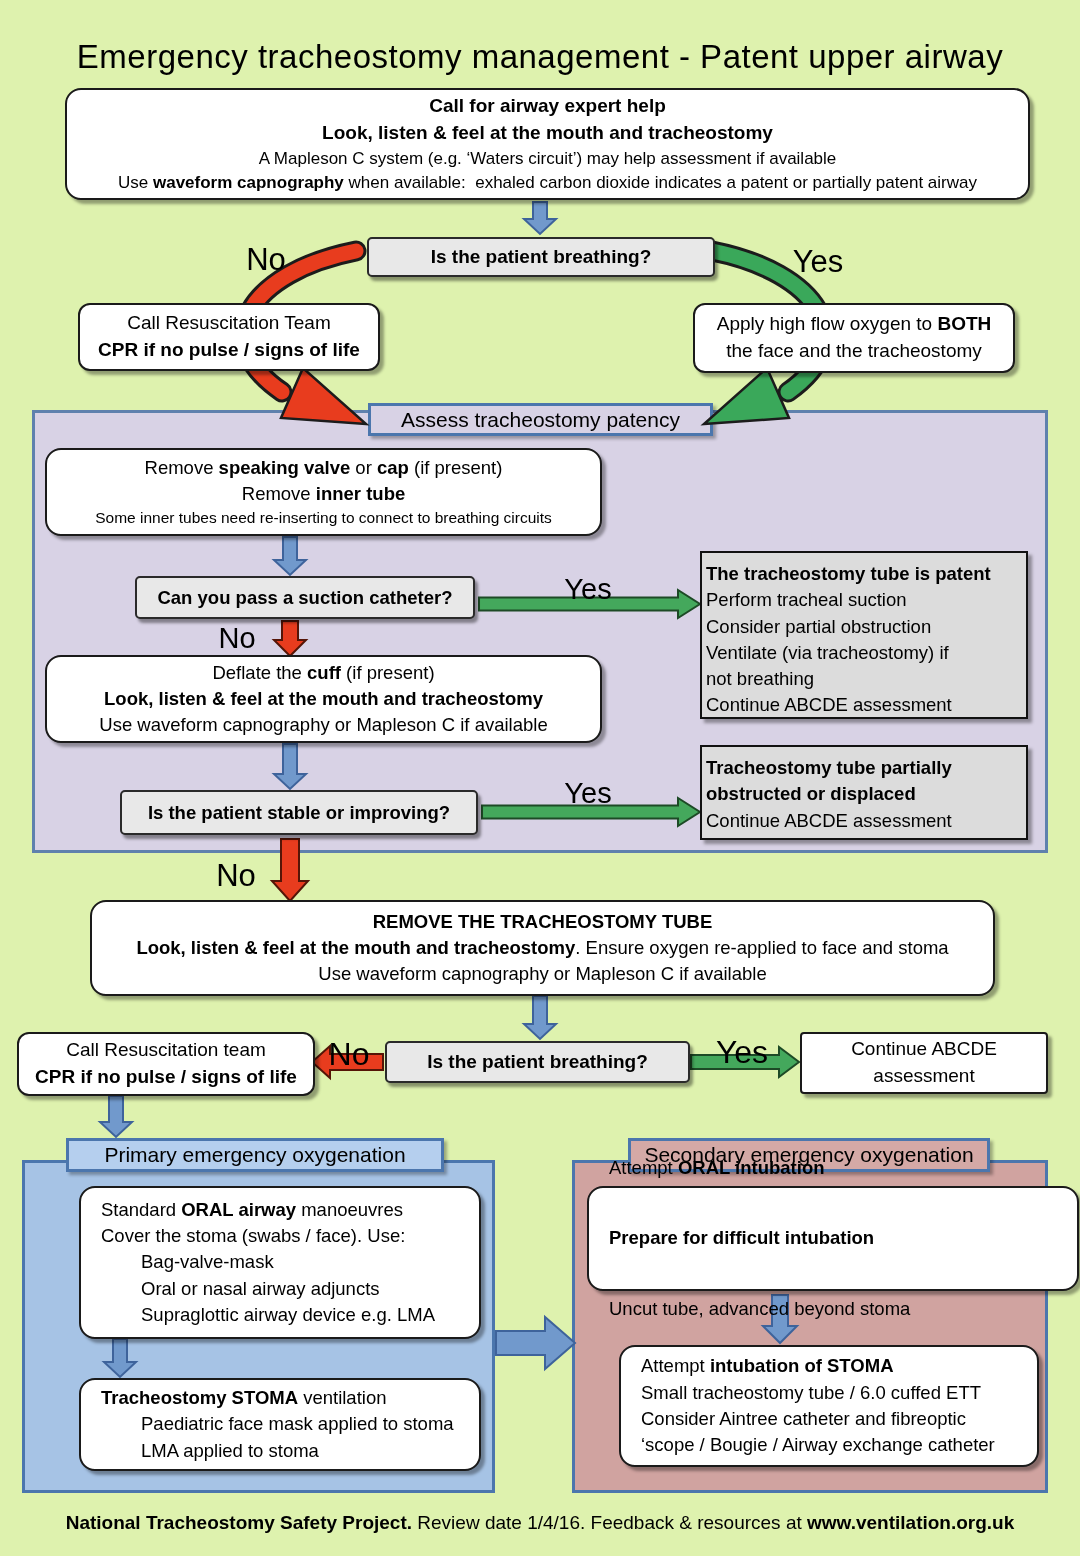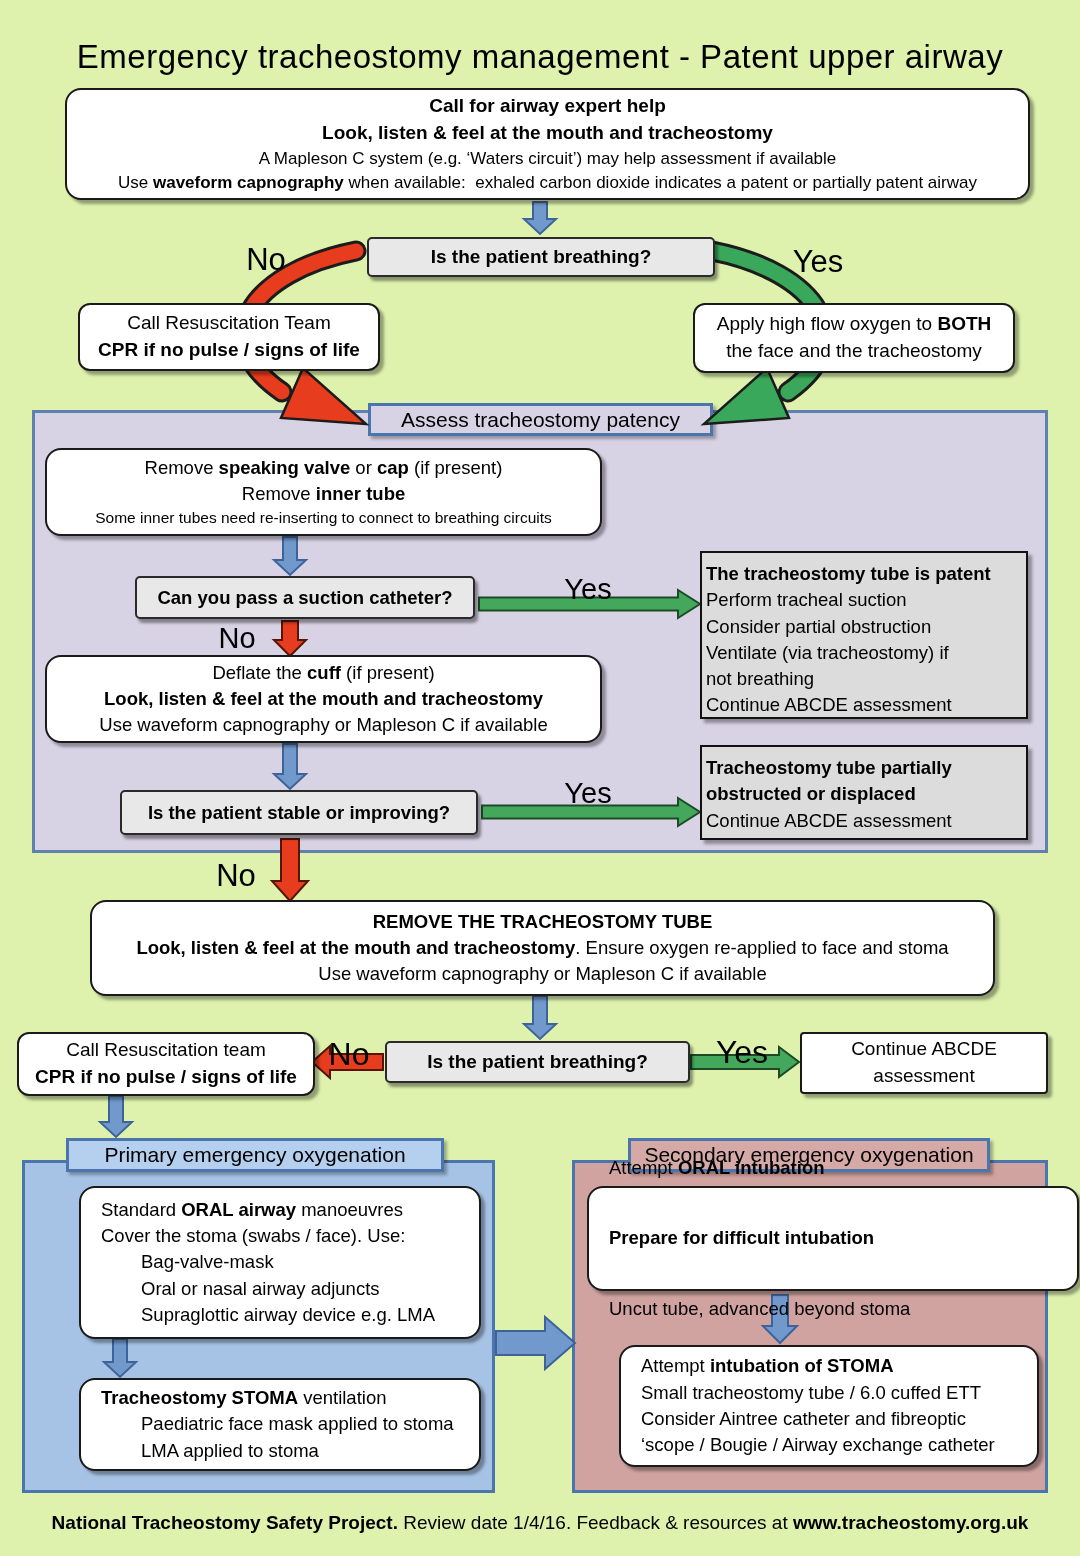--- a/index.html
+++ b/index.html
@@ -163,15 +163,15 @@
     <div class="bl"><b>Prepare for difficult intubation</b></div>
     <div class="bl"><span>Uncut tube, advanced beyond stoma</span></div>
   </div>
   <div class="abs box fs18 ta-l" style="left:600px;top:1345px;width:420px;height:122px;">
     <div class="bl"><span>Attempt </span><b>intubation of STOMA</b></div>
     <div class="bl"><span>Small tracheostomy tube / 6.0 cuffed ETT</span></div>
     <div class="bl"><span>Consider Aintree catheter and fibreoptic</span></div>
     <div class="bl"><span>‘scope / Bougie / Airway exchange catheter</span></div>
   </div>
 
-  <div class="abs footer" style="left:22px;right:22px;top:1512px;"><b>National Tracheostomy Safety Project.</b><span> Review date 1/4/16. Feedback &amp; resources at </span><b>www.tracheostomy.org.uk</b></div>
+  <div class="abs footer" style="left:22px;right:22px;top:1512px;"><b>National Tracheostomy Safety Project.</b><span> Review date 1/4/16. Feedback &amp; resources at </span><b>www.ventilation.org.uk</b></div>
 
 </div>
 
 </body></html>

